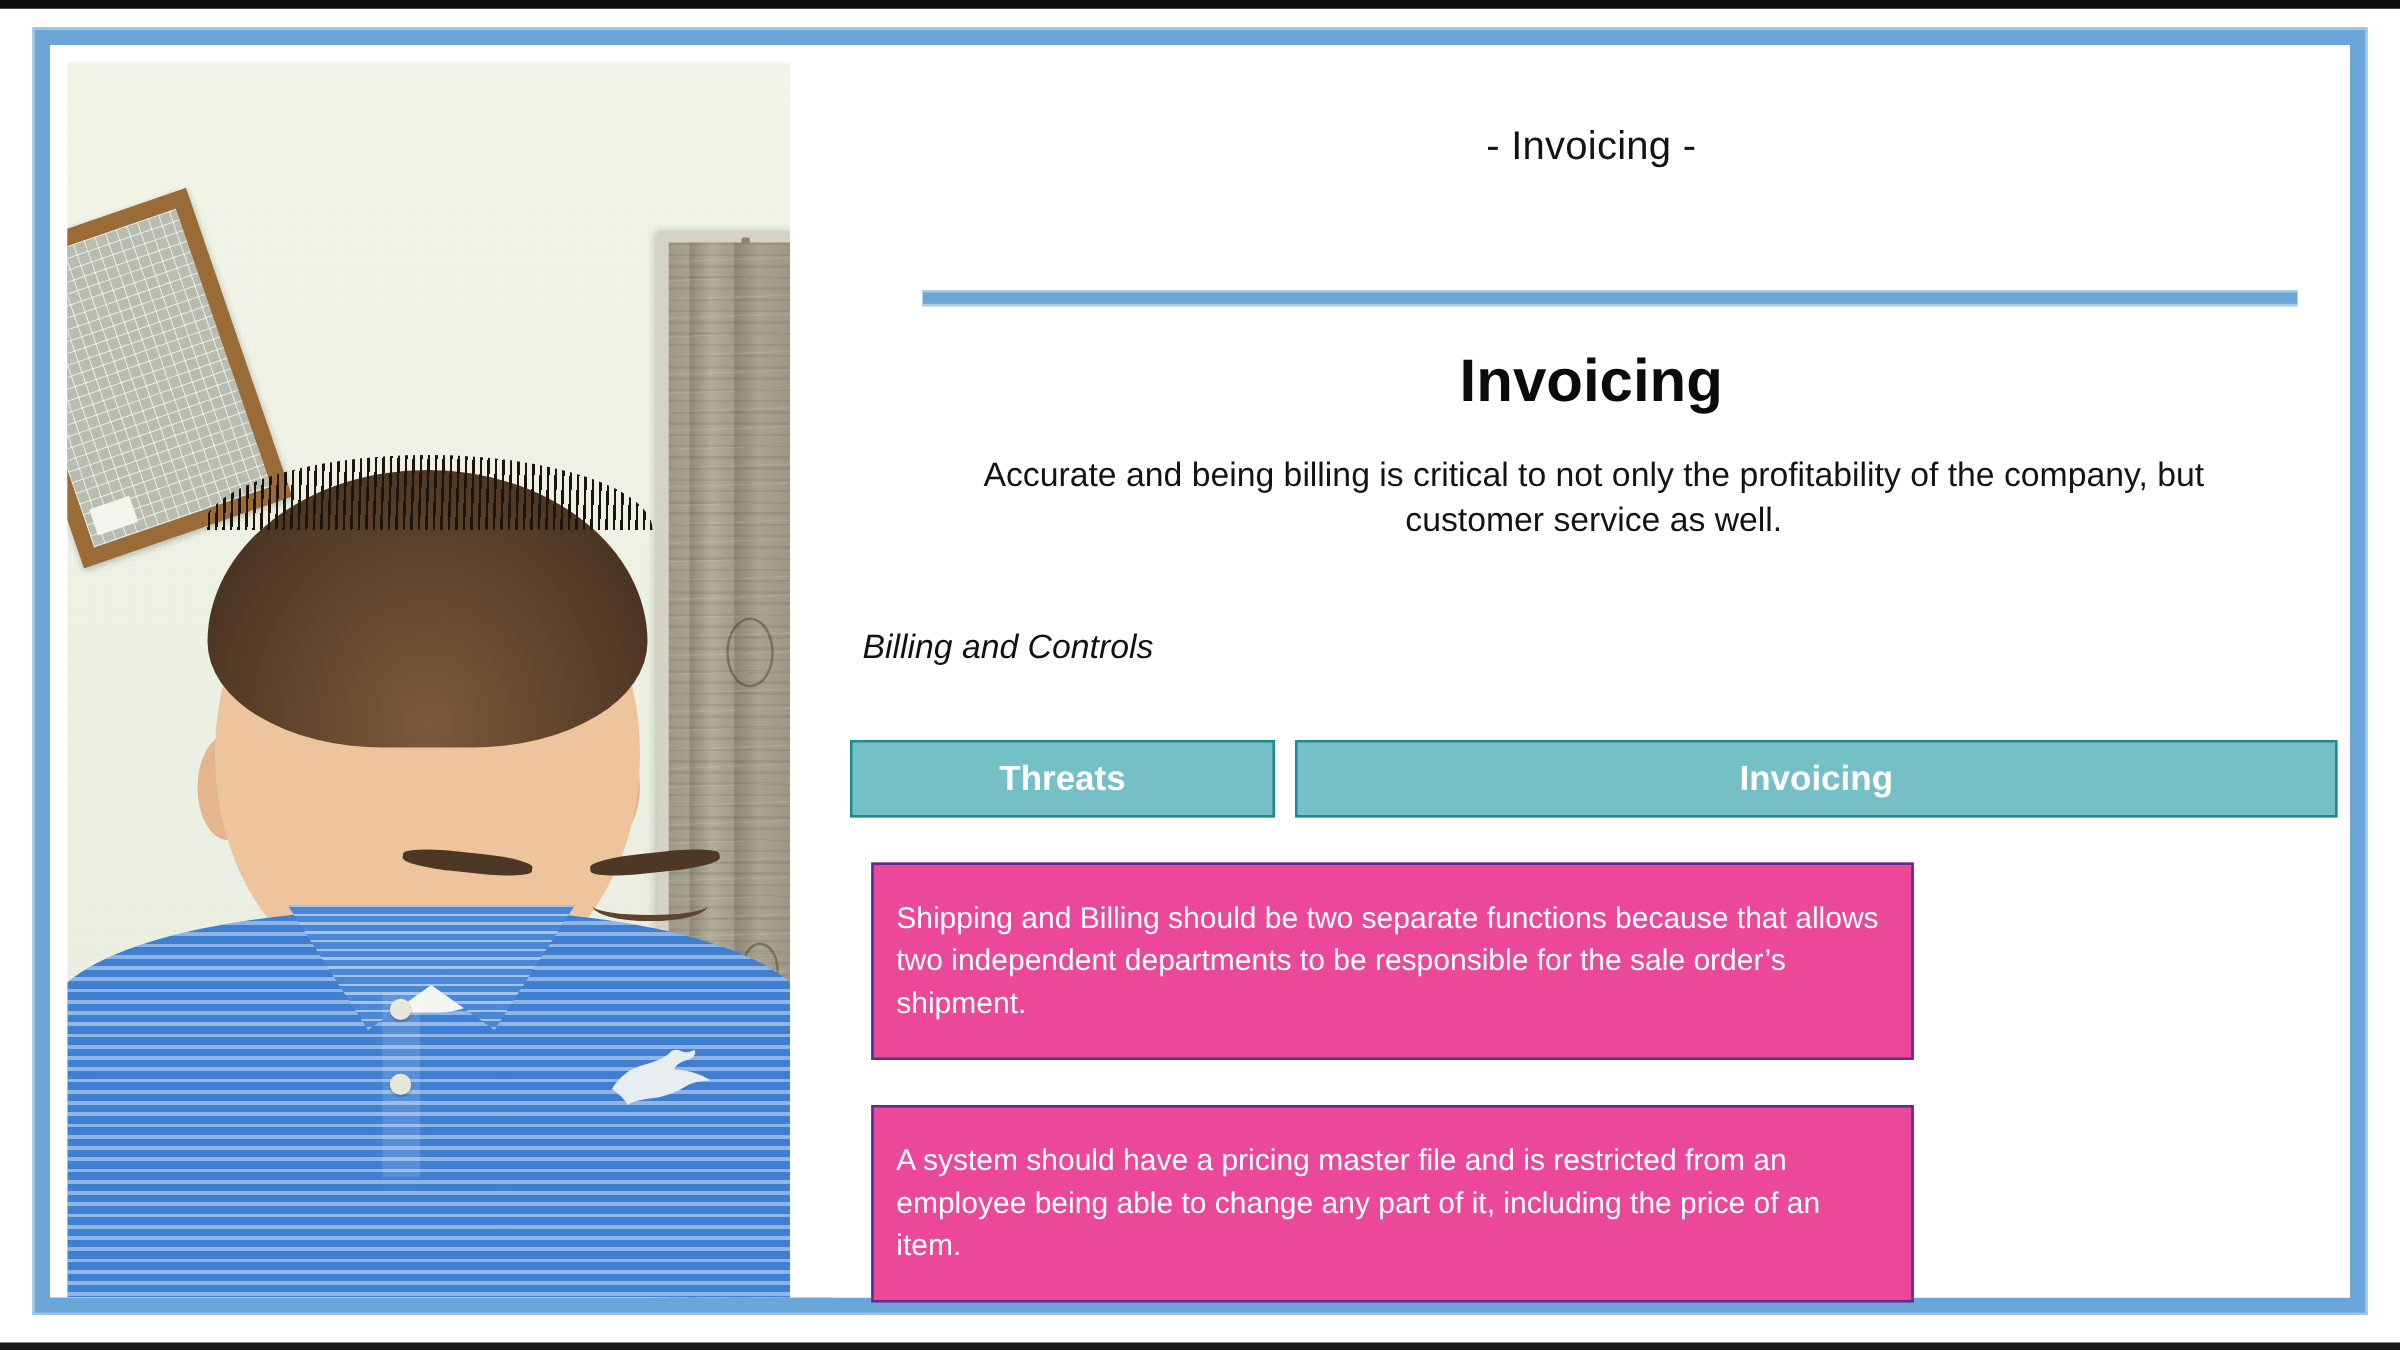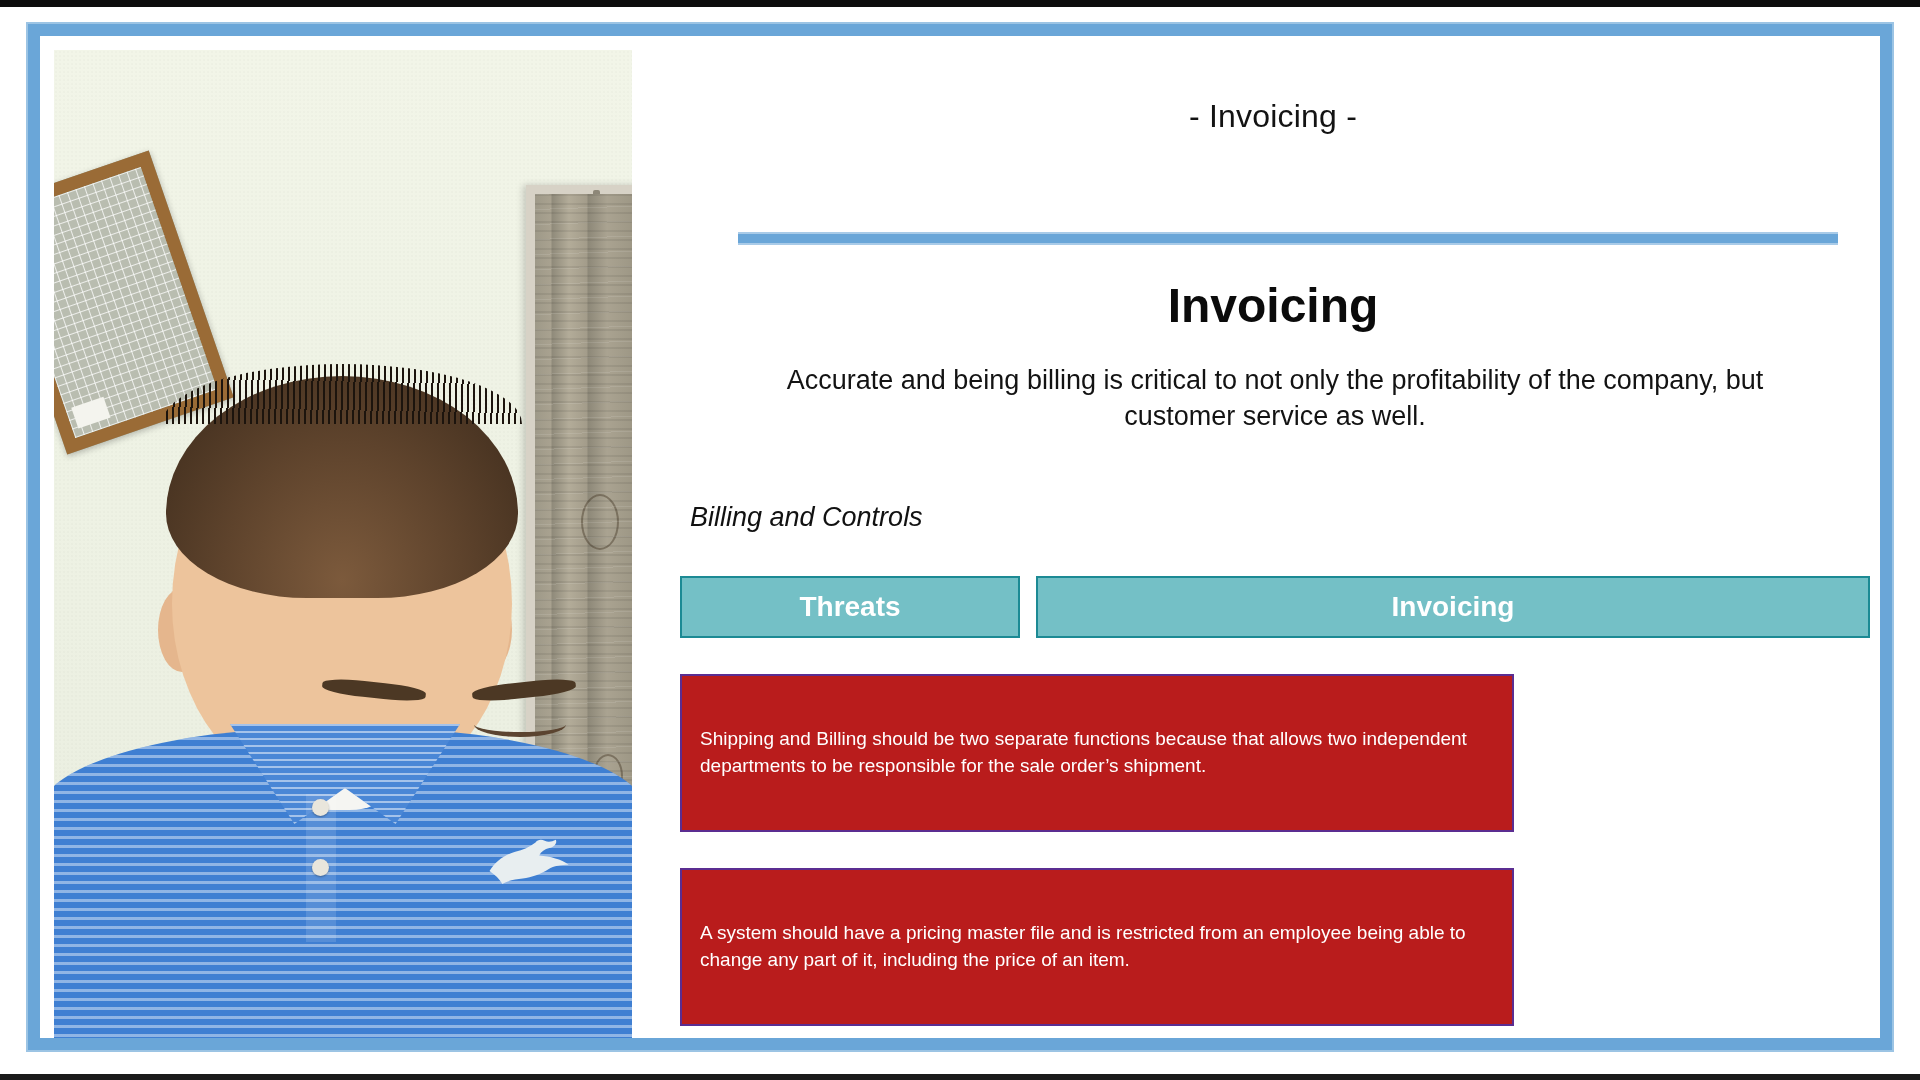--- a/index.html
+++ b/index.html
@@ -107,23 +107,23 @@
         font-family:"Liberation Sans","DejaVu Sans",sans-serif;}
 
   
   .tbl{position:absolute;left:14px;top:526px;width:1190px;}
   .trow{display:flex;gap:16px;margin-bottom:14px;}
   .cell{box-sizing:border-box;}
   .c-threat{width:340px;}
   .c-control{width:834px;}
   .hdr{background:#74c0c6;border:2px solid #1c8a94;color:#ffffff;font-weight:bold;
        font-size:28px;display:flex;align-items:center;justify-content:center;height:62px;
-       font-family:"Liberation Sans Narrow","Liberation Sans",sans-serif;}
-  .body{background:#b91c1c;border:2px solid #5b2d91;color:#ffffff;font-size:19px;
-       font-family:"Liberation Sans Narrow","Liberation Sans",sans-serif;line-height:1.42;}
+       font-family:"Liberation Sans Narrow","Liberation Sans",sans-serif;margin-top:16px;}
+  .body{background:#ec4899;border:2px solid #5b2d91;color:#ffffff;font-size:24px;
+       font-family:"Liberation Sans Narrow","Liberation Sans",sans-serif;line-height:1.42;margin-left:17px;}
   .body.t{display:flex;align-items:center;justify-content:center;text-align:center;height:158px;padding:0 14px;}
   .body.c{display:flex;align-items:center;text-align:left;height:158px;padding:0 18px;}
   .gap{height:22px;}
 </style>
 </head>
 <body>
 
 <div id="stage">
 
   <div class="topbar"></div>

